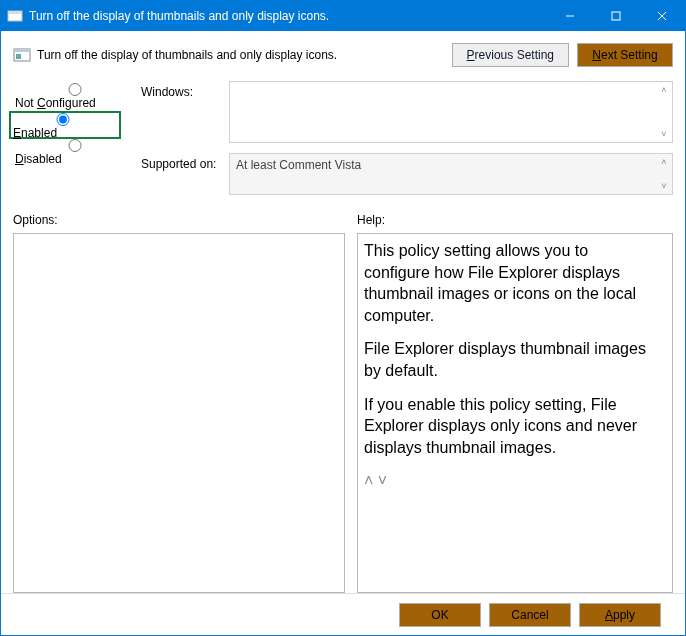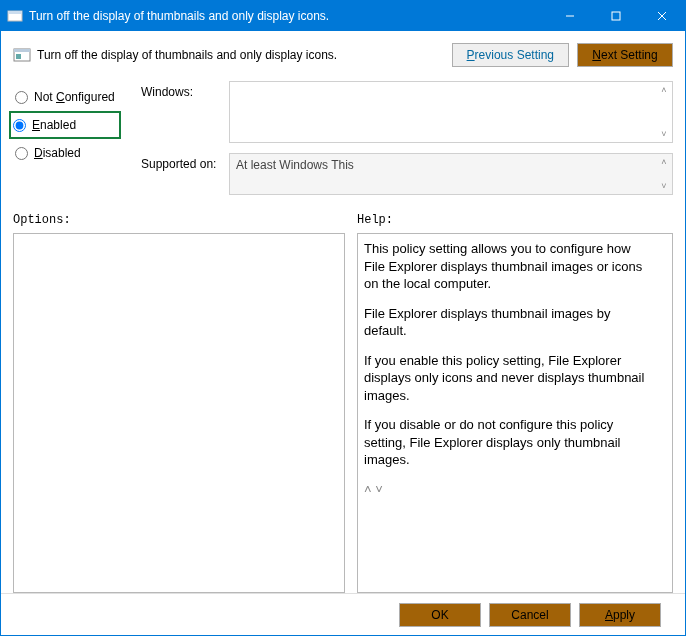--- a/index.html
+++ b/index.html
@@ -58,33 +58,33 @@
     .btn {
       font-family: inherit;
       font-size: 12px;
       padding: 4px 14px;
       border: 1px solid #adadad;
       background: #a16207;
       cursor: pointer;
       min-width: 96px;
     }
     .btn[disabled] {
-      color: #0369a1;
+      color: #0f172a;
       background: #efefef;
       cursor: default;
     }
     .btn .u { text-decoration: underline; }
     
     .config-row { display: flex; margin-top: 2px; }
     .radio-col { width: 128px; padding-top: 2px; }
     .radio-item {
       display: flex;
-      align-items: center;
       height: 28px;
       padding-left: 2px;
+      flex-direction: column;
     }
     .radio-item input { margin-right: 6px; }
     .radio-item label .u { text-decoration: underline; }
     .highlight {
       border: 2px solid #15803d;
       margin-left: -4px;
       width: 112px;
     }
     .fields-col { flex: 1; }
     .field-row { display: flex; margin-bottom: 10px; }
@@ -127,29 +127,29 @@
       flex: 1;
       min-height: 0;
     }
     .lower-col {
       display: flex;
       flex-direction: column;
       min-height: 0;
     }
     .lower-col.left { width: 332px; margin-right: 12px; }
     .lower-col.right { flex: 1; }
-    .lower-label { margin-bottom: 6px; font-family: Liberation Mono, monospace; }
+    .lower-label { margin-bottom: 6px; }
     .big-box {
       flex: 1;
       border: 1px solid #b8b8b8;
       background: #fff;
       padding: 6px 18px 6px 6px;
       overflow: hidden;
       position: relative;
-      font-size: 13px;
+      font-size: 16px;
       line-height: 1.35;
     }
     .big-box .scroll-arrow { color: #888; }
     .help-text p { margin-bottom: 12px; }
     
     .footer {
       height: 42px;
       border-top: 1px solid #e0e0e0;
       display: flex;
       align-items: center;
@@ -227,40 +227,39 @@
         <div class="field-label">Windows:</div>
         <div class="scroll-box comment-box">
           <span></span>
           <span class="scroll-arrow up">˄</span>
           <span class="scroll-arrow down">˅</span>
         </div>
       </div>
       <div class="field-row">
         <div class="field-label">Supported on:</div>
         <div class="scroll-box supported-box">
-          <span>At least Windows This</span>
+          <span>At least Comment Vista</span>
           <span class="scroll-arrow up">˄</span>
           <span class="scroll-arrow down">˅</span>
         </div>
       </div>
     </div>
   </div>
 
   <div class="lower">
     <div class="lower-col left">
       <div class="lower-label">Options:</div>
       <div class="big-box"></div>
     </div>
     <div class="lower-col right">
       <div class="lower-label">Help:</div>
       <div class="big-box help-text">
         <p>This policy setting allows you to configure how File Explorer displays thumbnail images or icons on the local computer.</p>
         <p>File Explorer displays thumbnail images by default.</p>
         <p>If you enable this policy setting, File Explorer displays only icons and never displays thumbnail images.</p>
-        <p>If you disable or do not configure this policy setting, File Explorer displays only thumbnail images.</p>
         <span class="scroll-arrow up">˄</span>
         <span class="scroll-arrow down">˅</span>
       </div>
     </div>
   </div>
 </div>
 
 <div class="footer">
   <button class="btn">OK</button>
   <button class="btn">Cancel</button>

